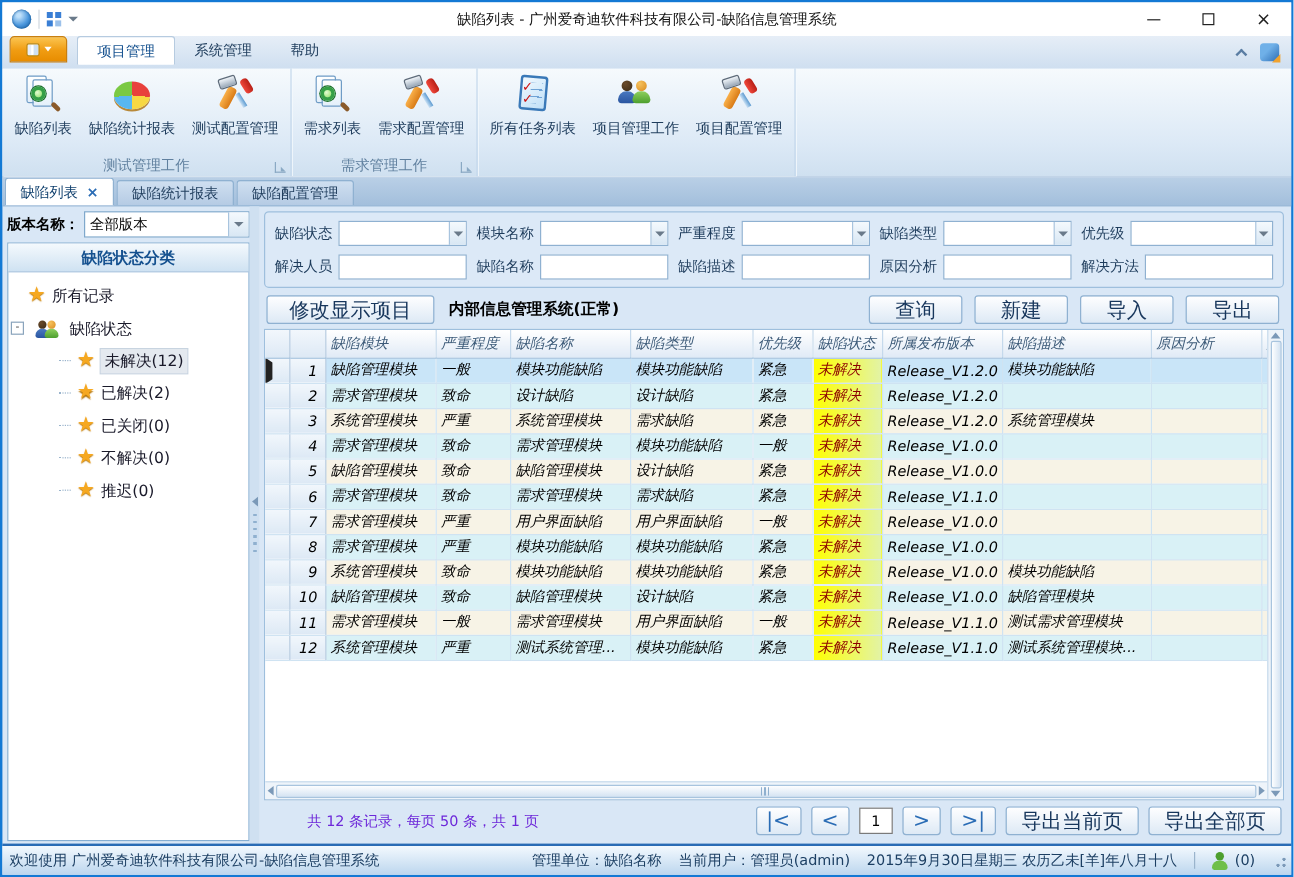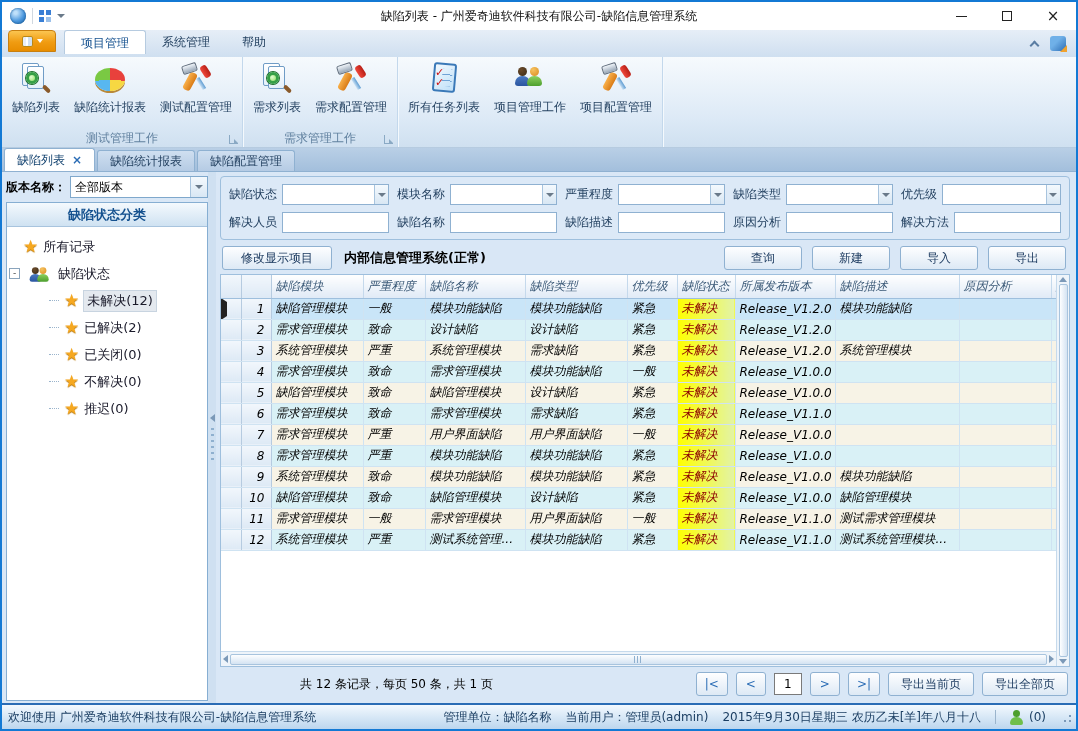--- a/index.html
+++ b/index.html
@@ -102,21 +102,21 @@
   .filterbox { background:#dce9f7; border:1px solid #9ebfdd; border-radius:4px; padding:7px 8px 6px; display:flex; flex-direction:column; gap:7px; }
   .frow { display:flex; gap:8px; }
   .ffield { display:flex; align-items:center; gap:5px; flex:1; min-width:0; }
   .flabel { font-size:12px; color:#1e3c5c; white-space:nowrap; }
   .fctrl { flex:1; height:21px; background:#fff; border:1px solid #8fb1d1; display:flex; align-items:center; min-width:0; }
   .fctrl .cb { margin-left:auto; width:16px; height:100%; background:linear-gradient(#f4f9fd,#d8e7f4); border-left:1px solid #a8c4de; display:flex; align-items:center; justify-content:center; }
   .fctrl input { border:none; outline:none; width:100%; height:100%; font-size:12px; padding:0 3px; background:transparent; }
 
   
   .toolbar { height:34px; display:flex; align-items:center; gap:12px; padding:2px 2px 0; }
-  .btn { font-family:inherit; font-size:12px; height:24px; padding:0 14px; background:linear-gradient(#fefeff,#dde9f5); border:1px solid #8fb1d1; border-radius:3px; color:#17365c; white-space:nowrap; }
+  .btn { font-family:inherit; font-size:17px; height:24px; padding:0 14px; background:linear-gradient(#fefeff,#dde9f5); border:1px solid #8fb1d1; border-radius:3px; color:#17365c; white-space:nowrap; }
   .btn.modify { padding:0 18px; }
   .systitle { font-size:13px; font-weight:bold; color:#000; }
   .toolbar-right { margin-left:auto; display:flex; gap:10px; padding-right:2px; }
   .toolbar-right .btn { min-width:78px; }
 
   
   .gridwrap { flex:1; display:flex; min-height:0; border:1px solid #9ebfdd; background:#fff;font-style:italic; }
   .gridclip { flex:1; display:flex; flex-direction:column; overflow:hidden; min-width:0; }
   table.grid { border-collapse:collapse; table-layout:fixed; width:948px; flex:0 0 auto; }
   .grid th { height:23px; background:linear-gradient(#ffffff,#e0eaf6); border-right:1px solid #c5d9ec; border-bottom:1px solid #9ebfdd; font-size:12px; font-weight:normal; color:#3c5a78; text-align:left; padding:0 4px; white-space:nowrap; overflow:hidden; }
@@ -132,21 +132,21 @@
   .hs-arrow.left { border-right:5px solid #7b99b8; } .hs-arrow.right { border-left:5px solid #7b99b8; }
   .hs-thumb { flex:1; height:11px; background:linear-gradient(#fdfeff,#d4e3f2); border:1px solid #a8c4de; border-radius:2px; display:flex; align-items:center; justify-content:center; }
   .grip-lines { width:9px; height:7px; background:repeating-linear-gradient(90deg,#8fb0cf 0 1px,#0000 1px 3px); }
   .vscroll { width:13px; background:#eef4fa; border-left:1px solid #c6daec; display:flex; flex-direction:column; align-items:center; padding:2px 0; gap:2px; }
   .vs-arrow { width:0; height:0; border-left:4px solid transparent; border-right:4px solid transparent; }
   .vs-arrow.up { border-bottom:5px solid #7b99b8; } .vs-arrow.down { border-top:5px solid #7b99b8; }
   .vs-thumb { flex:1; width:9px; background:linear-gradient(90deg,#fdfeff,#d4e3f2); border:1px solid #a8c4de; border-radius:2px; }
 
   
   .pager { height:36px; display:flex; align-items:center; padding:0 2px 2px 36px; }
-  .pagesummary { font-size:12px; color:#000000;margin-left:44px; }
+  .pagesummary { font-size:12px; color:#6d28d9; }
   .pager-right { margin-left:auto; display:flex; align-items:center; gap:8px; }
   .btn.pbtn { min-width:30px; padding:0 8px; color:#2a6cb5; }
   .pageinput { width:28px; height:22px; border:1px solid #7a7a7a; text-align:center; font-size:12px; font-family:inherit; }
   .btn.exportbtn { padding:0 12px; }
 
   
   .statusbar { height:26px; background:linear-gradient(#f3f9fe,#bcd6ee); border-top:2px solid #2a6cb5; display:flex; align-items:center; font-size:12px; color:#1c3f63; padding:0 4px 0 6px; flex:0 0 auto; }
   .sb-right { margin-left:auto; display:flex; align-items:center; gap:14px; }
   .sb-sep { width:1px; height:14px; background:#9ab4cc; }
   .sb-user-ic { position:relative; width:13px; height:15px; margin-right:-8px; }

